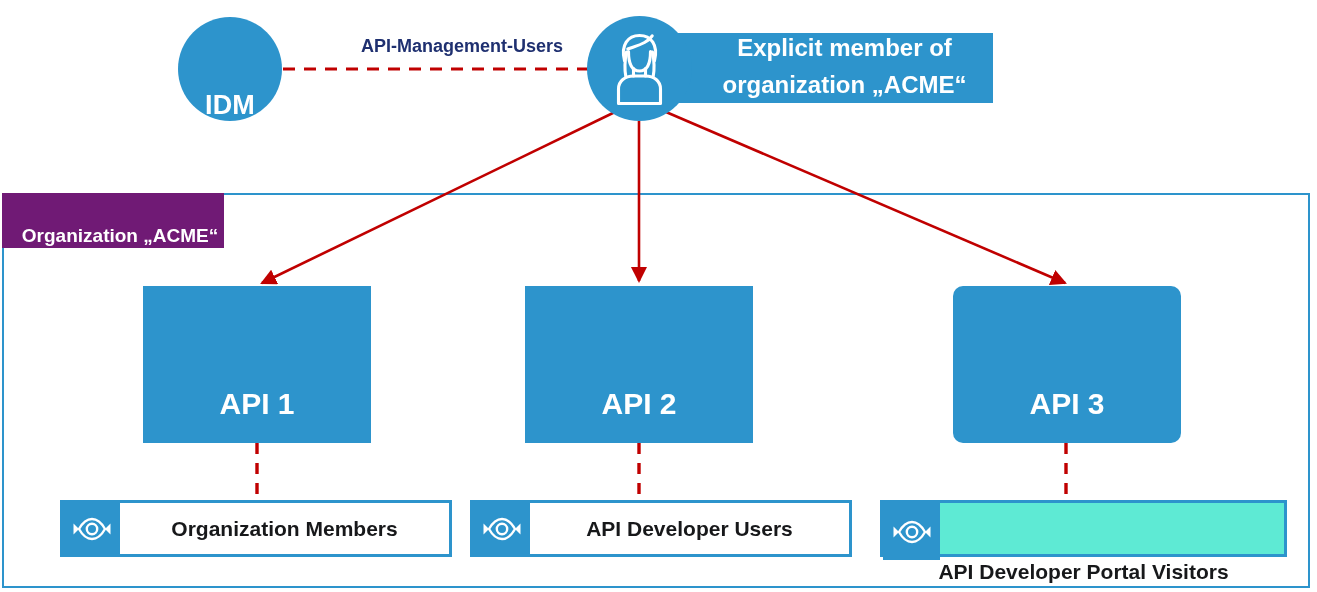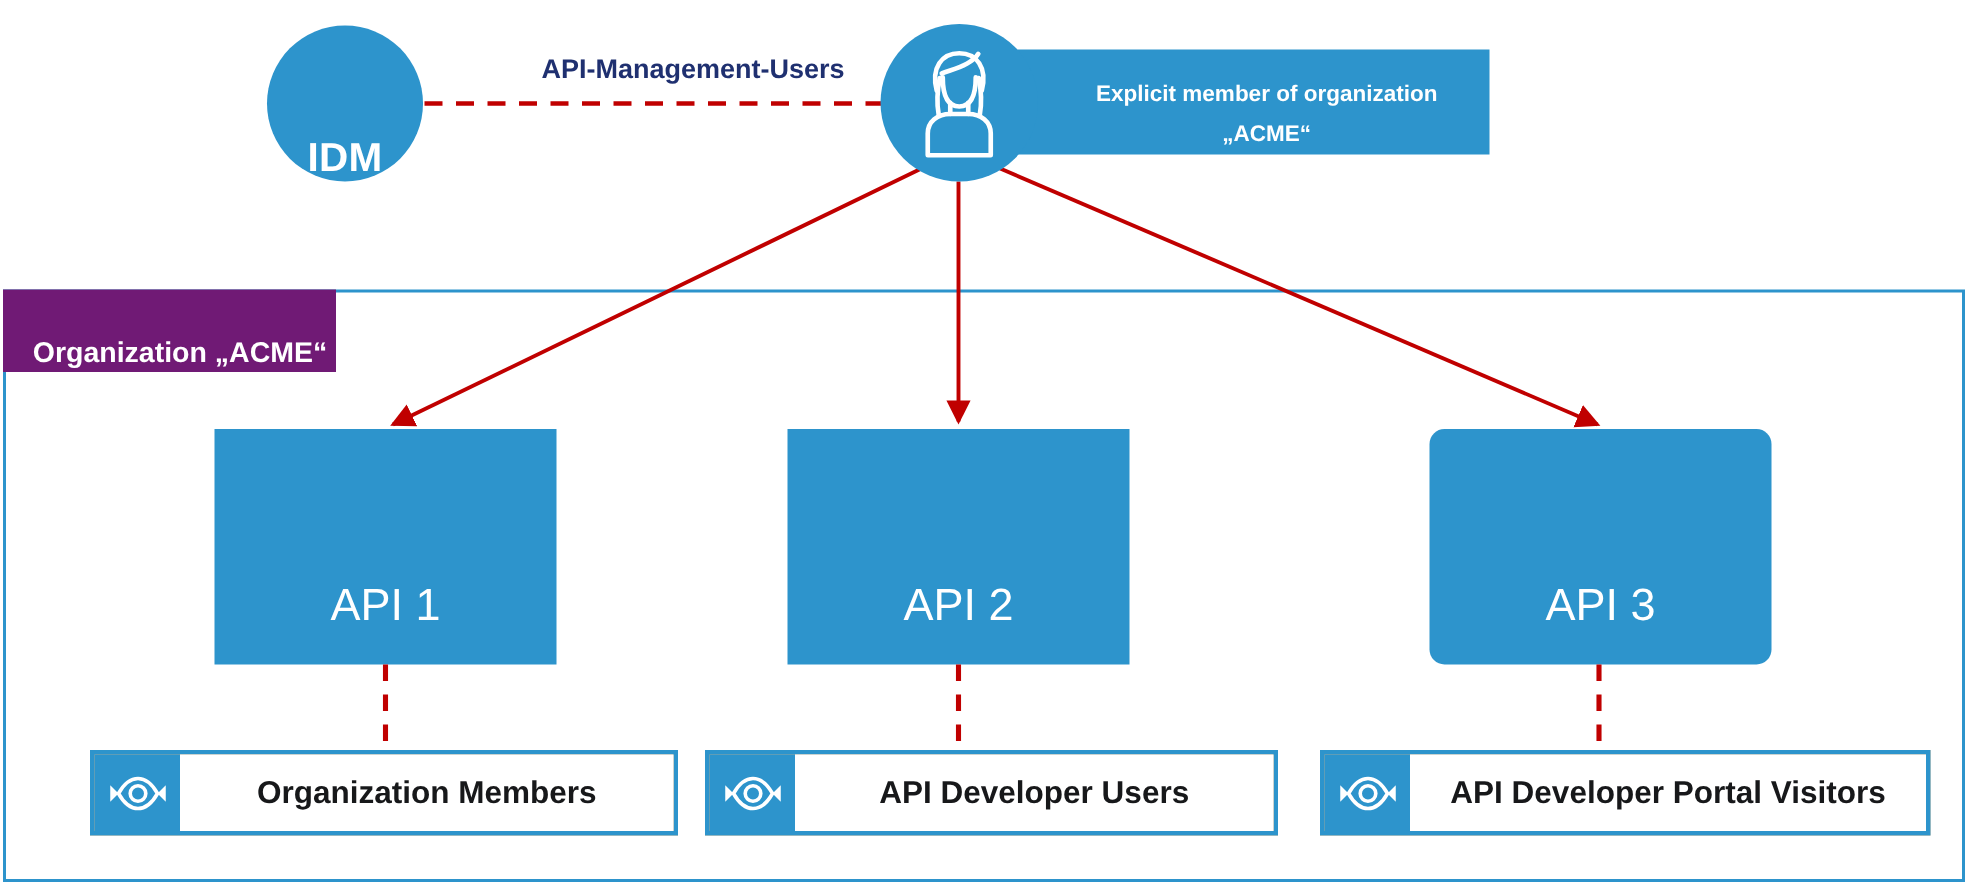--- a/index.html
+++ b/index.html
@@ -25,21 +25,21 @@
     left:587px;top:16px;width:105px;height:105px;border-radius:50%;
     background:#2D94CC;z-index:4;
   }
   #person-icon{left:0;top:0;width:105px;height:105px;}
 
   
   #member-banner{
     left:660px;top:33px;width:333px;height:70px;background:#2D94CC;z-index:3;
   }
   #member-banner .lbl{
-    color:#ffffff;font-weight:bold;font-size:15px;line-height:27px;
+    color:#ffffff;font-weight:bold;font-size:24px;line-height:37px;
     width:100%;padding:0 14px 0 50px;box-sizing:border-box;
   }
 
   
   #idm-link-label{
     left:313px;top:36px;width:250px;
     color:#1F3070;font-weight:bold;font-size:18px;text-align:right;
     white-space:nowrap;
   }
 
@@ -54,44 +54,44 @@
   #org-tab .lbl{
     color:#ffffff;font-weight:bold;font-size:19px;line-height:24px;
     width:100%;text-align:center;padding-left:14px;box-sizing:border-box;
   }
 
   
   .api-box{
     width:228px;height:157px;background:#2D94CC;top:286px;
   }
   .api-box .lbl{
-    color:#ffffff;font-weight:normal;font-size:30px;width:100%;height:100%;
+    color:#ffffff;font-weight:bold;font-size:30px;width:100%;height:100%;
     padding-bottom:22px;box-sizing:border-box;margin-top:24px;
   }
   #api-box-1{left:143px;}
   #api-box-2{left:525px;}
   #api-box-3{left:953px;border-radius:10px;}
 
   
   .aud-row{
     top:500px;height:57px;border:3px solid #2D94CC;box-sizing:border-box;
-    display:flex;align-items:stretch;background:#fdba74;
+    display:flex;align-items:stretch;background:#5eead4;
   }
   .aud-icon{
     width:57px;flex:0 0 57px;background:#2D94CC;
     display:flex;align-items:center;justify-content:center;
   }
   .aud-label{
     flex:1 1 auto;display:flex;align-items:center;justify-content:center;
     color:#17181A;font-weight:bold;font-size:21px;padding:0 10px;
     background:#ffffff;
   }
   #aud-row-1{left:60px;width:392px;}
   #aud-row-2{left:470px;width:382px;}
-  #aud-row-3{left:880px;width:407px;}
+  #aud-row-3{left:880px;width:407px;flex-direction:column;}
 
   
   #connectors{left:0;top:0;width:1317px;height:592px;z-index:2;pointer-events:none;}
 </style>
 </head>
 <body>
 
 <div id="stage">
 
   <svg id="connectors" class="abs" viewBox="0 0 1317 592" xmlns="http://www.w3.org/2000/svg">

